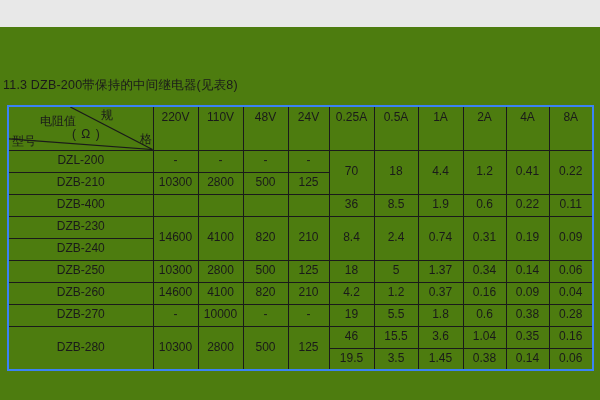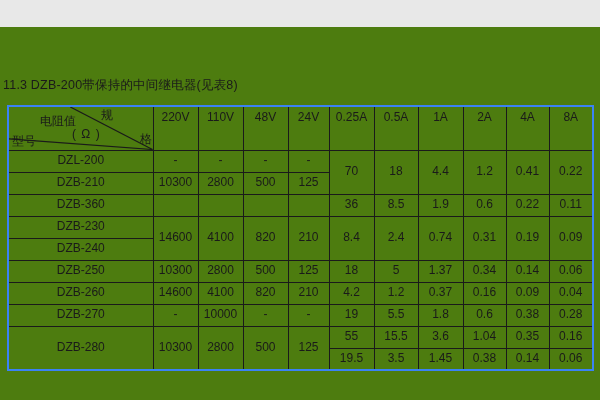--- a/index.html
+++ b/index.html
@@ -101,21 +101,21 @@
 
     <tr>
       <td>DZB-210</td>
       <td>10300</td>
       <td>2800</td>
       <td>500</td>
       <td>125</td>
     </tr>
 
     <tr>
-      <td>DZB-360</td>
+      <td>DZB-400</td>
       <td></td>
       <td></td>
       <td></td>
       <td></td>
       <td>36</td>
       <td>8.5</td>
       <td>1.9</td>
       <td>0.6</td>
       <td>0.22</td>
       <td>0.11</td>
@@ -180,21 +180,21 @@
       <td>0.38</td>
       <td>0.28</td>
     </tr>
 
     <tr>
       <td rowspan="2" class="vt">DZB-280</td>
       <td rowspan="2" class="vt">10300</td>
       <td rowspan="2" class="vt">2800</td>
       <td rowspan="2" class="vt">500</td>
       <td rowspan="2" class="vt">125</td>
-      <td>55</td>
+      <td>46</td>
       <td>15.5</td>
       <td>3.6</td>
       <td>1.04</td>
       <td>0.35</td>
       <td>0.16</td>
     </tr>
 
     <tr>
       <td>19.5</td>
       <td>3.5</td>

